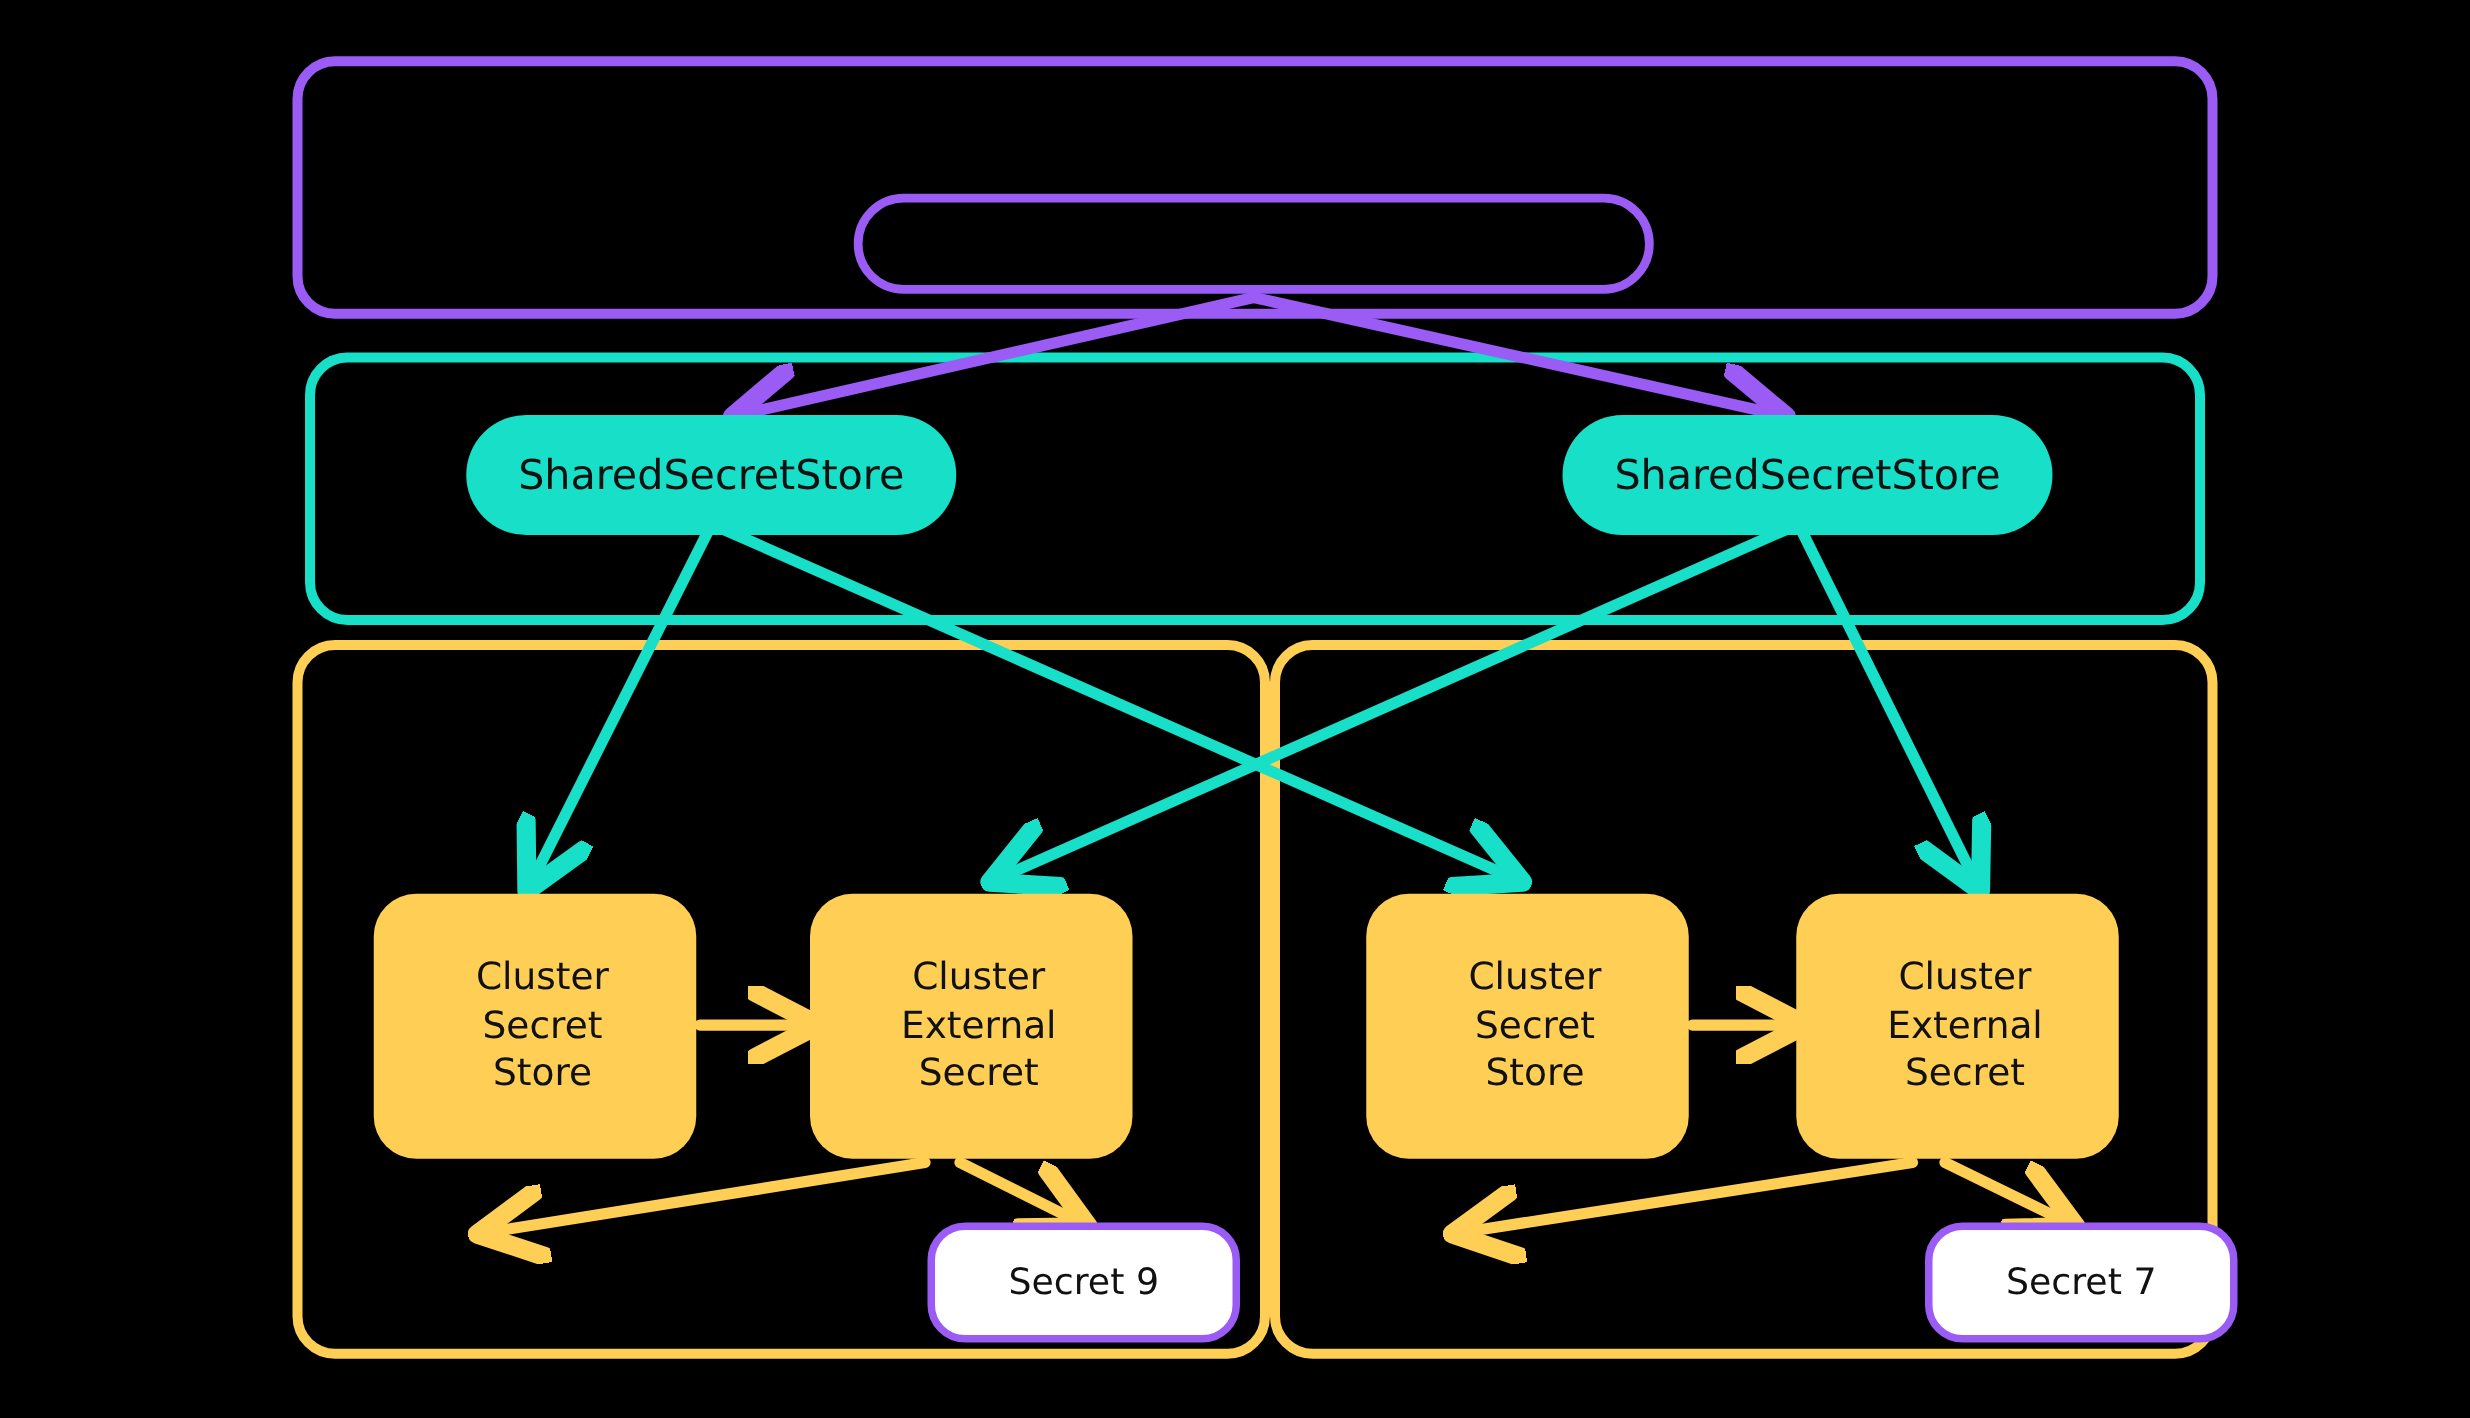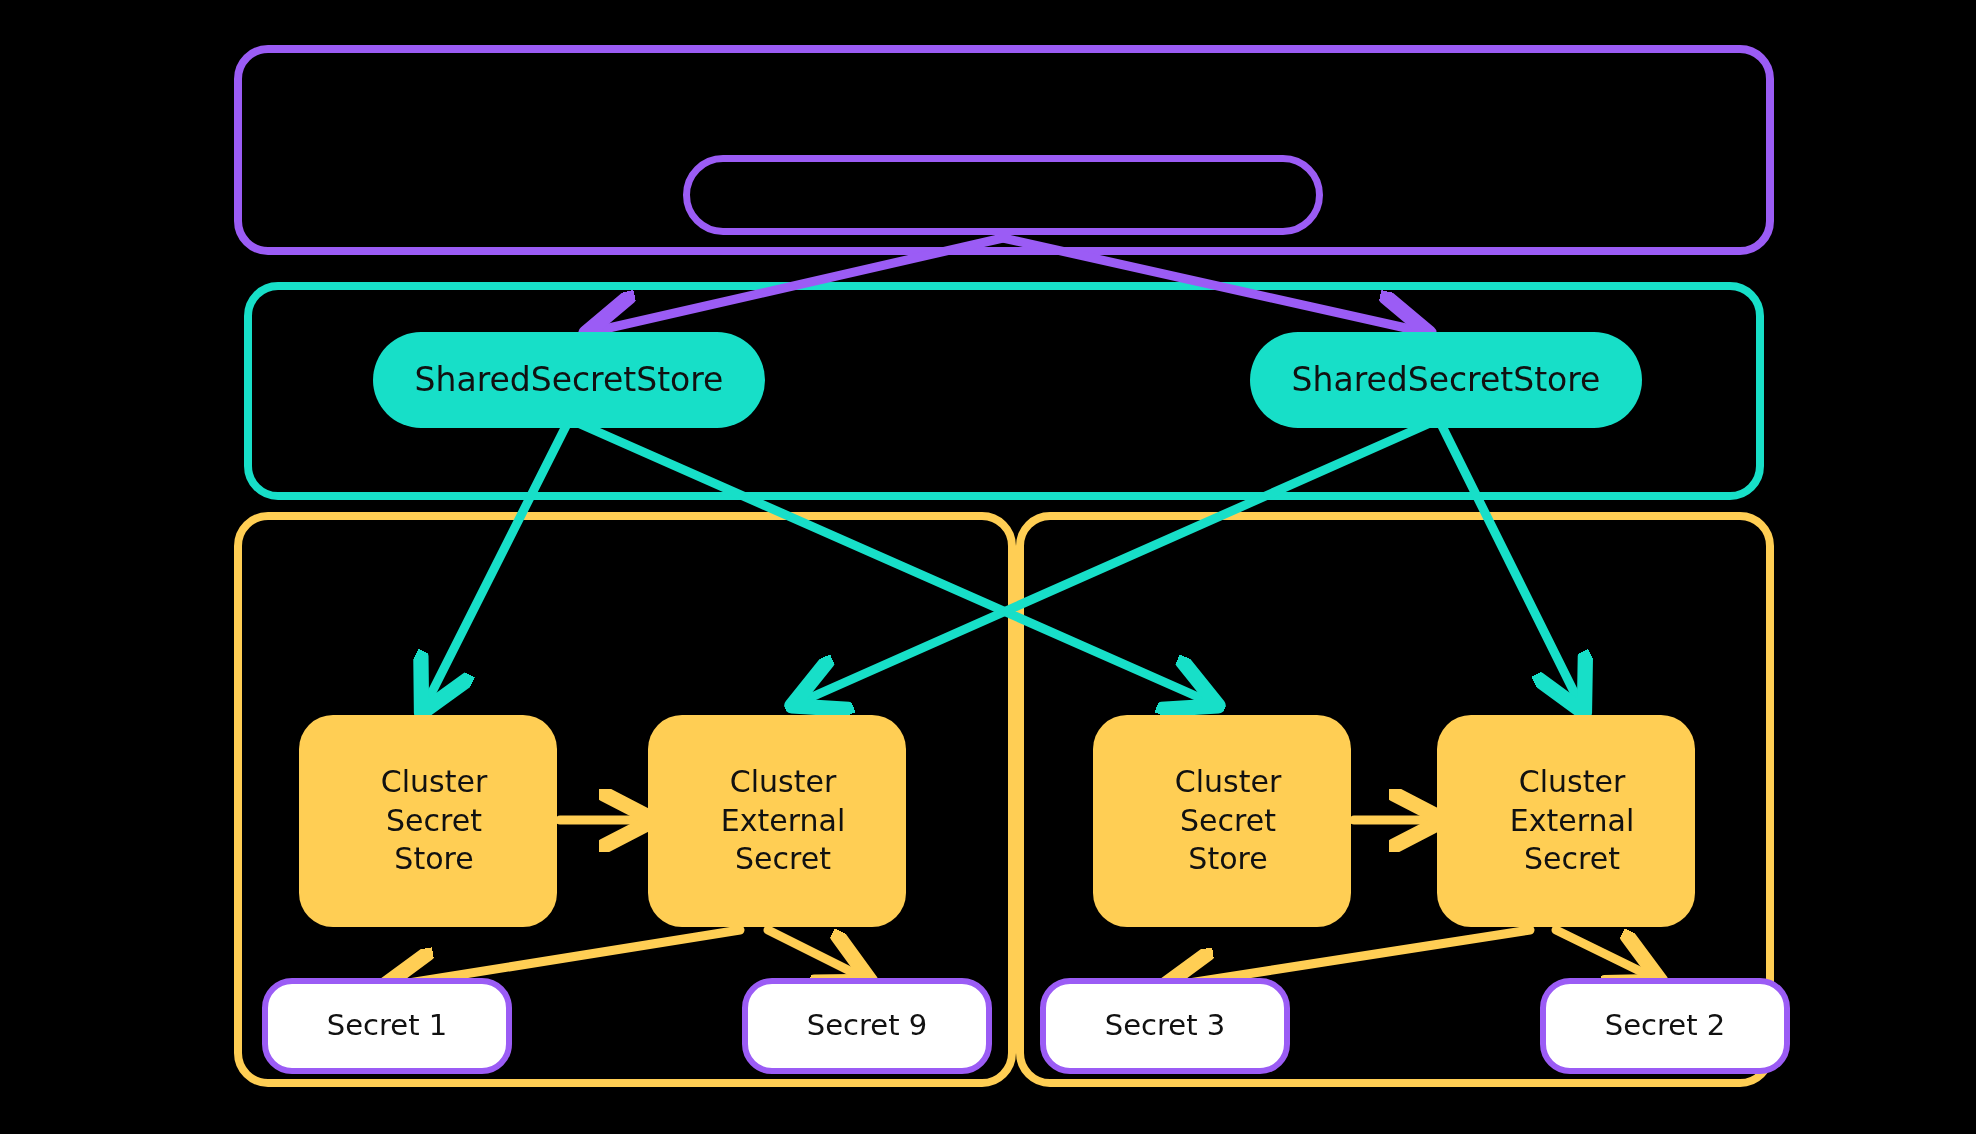--- a/index.html
+++ b/index.html
@@ -178,21 +178,19 @@
 Secret</div>
 
   <div class="node node-cluster csb node-lines">Cluster
 Secret
 Store</div>
 
   <div class="node node-cluster ceb node-lines">Cluster
 External
 Secret</div>
 
-  <div class="node node-secret s1">Secret 1</div>
 
   <div class="node node-secret s2">Secret 9</div>
 
-  <div class="node node-secret s3">Secret 3</div>
 
-  <div class="node node-secret s4">Secret 2</div>
+  <div class="node node-secret s4">Secret 7</div>
 
 </div>
 
 </body></html>

